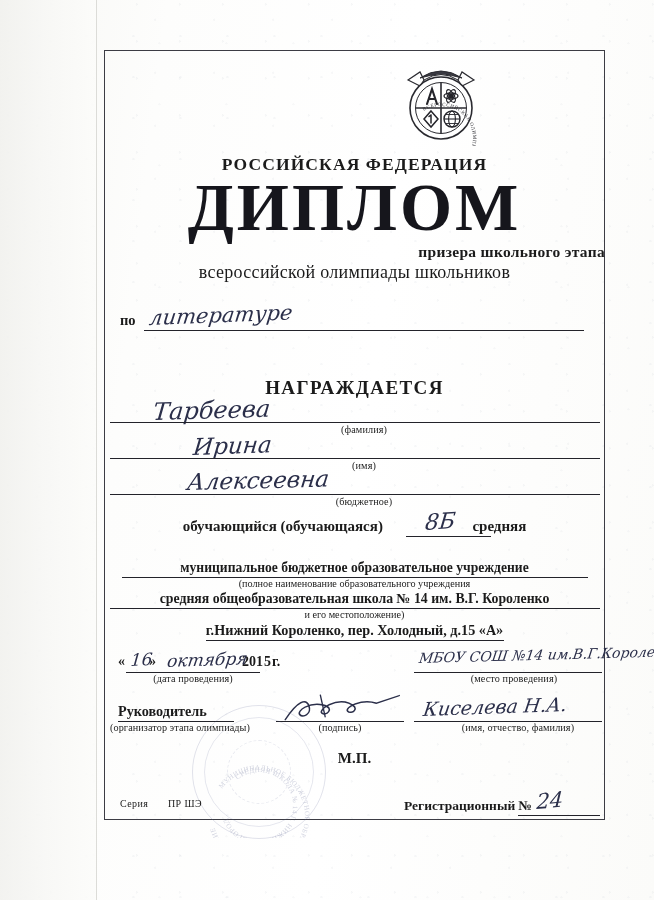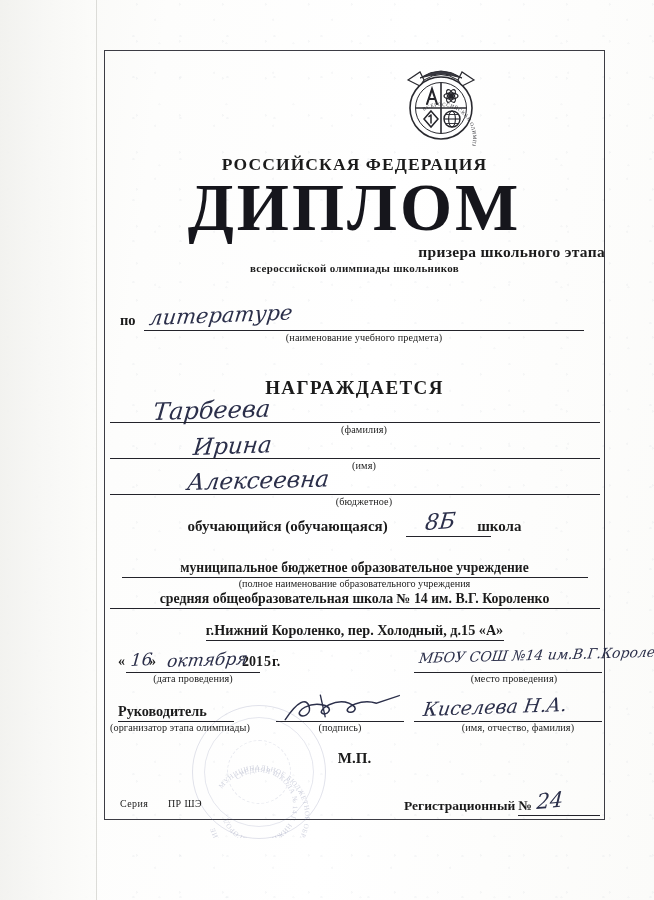--- a/index.html
+++ b/index.html
@@ -40,21 +40,21 @@
   
   #emblem{position:absolute;left:296px;top:8px;width:82px;height:88px;}
   #emblem svg{display:block;}
 
   
   #rf{position:absolute;left:0;right:0;top:104px;font-size:17.5px;font-weight:bold;letter-spacing:1.1px;text-align:center;}
   #diplom{position:absolute;left:0;right:0;top:124px;text-align:center;
     font-size:67px;font-weight:bold;letter-spacing:3px;line-height:1;
     font-family:"Liberation Serif", serif;color:#16161c;}
   #sub1{position:absolute;left:0;right:0;top:193px;text-align:right;font-size:15.5px;font-weight:bold;letter-spacing:.3px;}
-  #sub2{position:absolute;left:0;right:0;top:212px;text-align:center;font-size:11px;font-weight:bold;letter-spacing:.3px;}
+  #sub2{position:absolute;left:0;right:0;top:212px;text-align:center;font-size:18px;font-weight:normal;letter-spacing:.3px;}
 
   
   .rule{position:absolute;height:0;border-bottom:1.4px solid #23232a;}
   .cap{position:absolute;font-size:10.2px;text-align:center;letter-spacing:.1px;}
 
   
   .hw{
     position:absolute;
     font-family:"DejaVu Serif", serif;
     font-style:italic;font-weight:500;
@@ -140,50 +140,50 @@
   </div>
 
   <div id="rf">РОССИЙСКАЯ ФЕДЕРАЦИЯ</div>
   <div id="diplom">ДИПЛОМ</div>
   <div id="sub1">призера школьного этапа</div>
   <div id="sub2">всероссийской олимпиады школьников</div>
 
   <div id="po">по</div>
   <div class="hw" style="left:44px;top:256px;font-size:21px;transform:rotate(-2.2deg) skewX(-9deg);">литературе</div>
   <div class="rule" style="left:40px;top:280px;width:440px;"></div>
-  <div class="cap" style="left:120px;top:282px;width:280px;">(наименование учебного предмета)</div>
 
   <div id="nagr">НАГРАЖДАЕТСЯ</div>
 
   <div class="hw" style="left:48px;top:348px;font-size:24px;transform:rotate(-1.6deg) skewX(-7deg);">Тарбеева</div>
   <div class="rule" style="left:6px;top:372px;width:490px;"></div>
   <div class="cap" style="left:145px;top:374px;width:230px;">(фамилия)</div>
 
   <div class="hw" style="left:88px;top:384px;font-size:23px;transform:rotate(-2deg) skewX(-8deg);">Ирина</div>
   <div class="rule" style="left:6px;top:408px;width:490px;"></div>
   <div class="cap" style="left:145px;top:410px;width:230px;">(имя)</div>
 
   <div class="hw" style="left:82px;top:419px;font-size:23px;transform:rotate(-1.4deg) skewX(-8deg);">Алексеевна</div>
   <div class="rule" style="left:6px;top:444px;width:490px;"></div>
   <div class="cap" style="left:145px;top:446px;width:230px;">(бюджетное)</div>
 
   <div id="klass">
     <span>обучающийся (обучающаяся)</span>
     <span style="display:inline-block;width:82px;"></span>
-    <span>школа</span>
+    <span>средняя</span>
   </div>
   <div class="hw" style="left:320px;top:460px;font-size:22px;transform:rotate(-4deg) skewX(-10deg);">8Б</div>
   <div class="rule" style="left:302px;top:486px;width:85px;"></div>
 
   <div class="inst" style="top:510px;font-size:13.6px;">муниципальное  бюджетное  образовательное  учреждение</div>
   <div class="rule" style="left:18px;top:527px;width:466px;"></div>
   <div class="instcap" style="top:528px;">(полное наименование образовательного учреждения</div>
 
   <div class="inst" style="top:541px;font-size:13.8px;">средняя общеобразовательная школа № 14  им. В.Г.  Короленко</div>
   <div class="rule" style="left:6px;top:558px;width:490px;"></div>
+  <div class="instcap" style="top:559px;">и его местоположение)</div>
 
   <div class="inst" style="top:572px;font-size:14.2px;">г.Нижний Короленко, пер. Холодный, д.15 «А»</div>
   <div class="rule" style="left:102px;top:590px;width:298px;"></div>
 
   <div style="position:absolute;left:14px;top:604px;font-size:14px;font-weight:bold;white-space:nowrap;">
     <span>«</span><span style="display:inline-block;width:24px;"></span><span>»</span><span style="display:inline-block;width:86px;"></span><span>20</span><span style="letter-spacing:1px;">15</span><span>г.</span>
   </div>
   <div class="hw" style="left:26px;top:600px;font-size:17px;transform:rotate(-3deg) skewX(-8deg);">16</div>
   <div class="hw" style="left:62px;top:601px;font-size:17px;transform:rotate(-2deg) skewX(-10deg);">октября</div>
   <div class="rule" style="left:22px;top:622px;width:134px;"></div>

